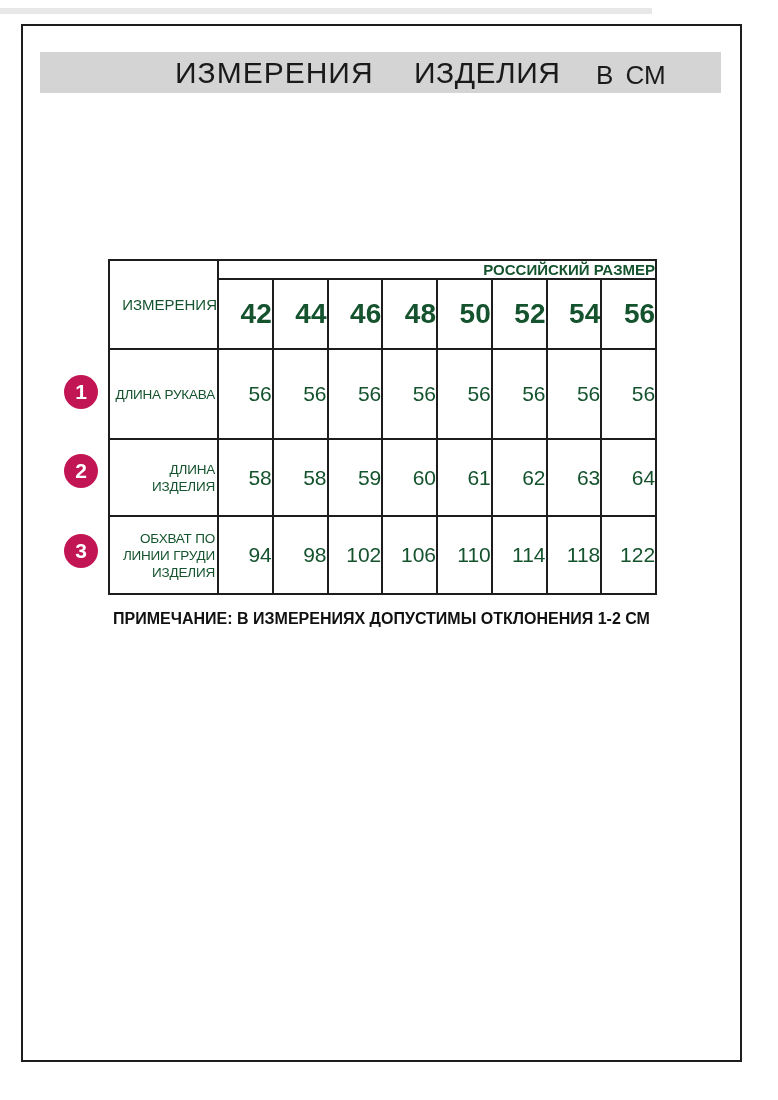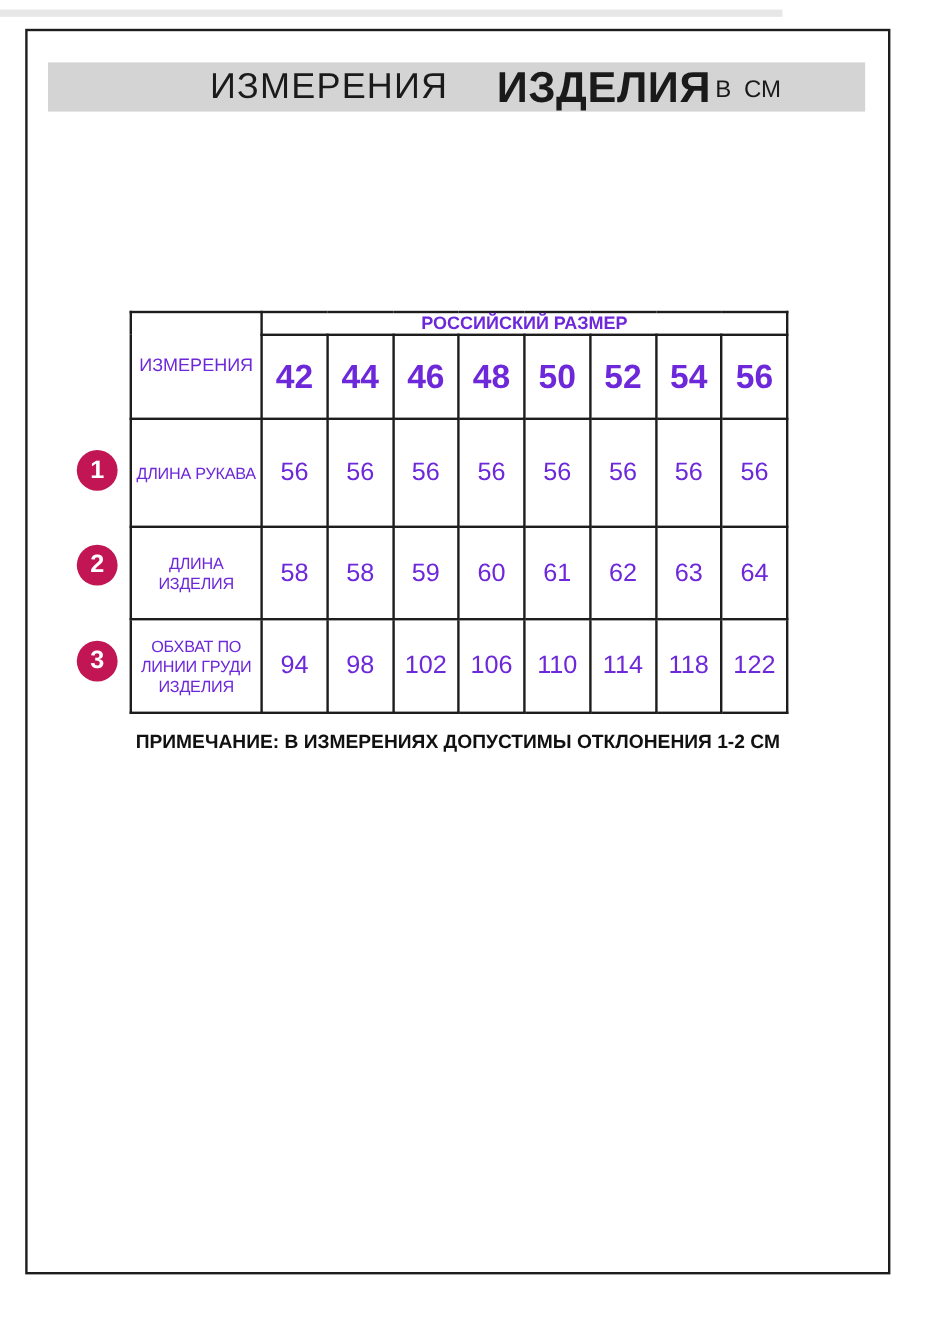--- a/index.html
+++ b/index.html
@@ -30,44 +30,44 @@
     position: absolute; left: 17px; top: 26px;
     width: 681px; height: 41px;
     background: var(--title-bar);
   }
   .title-part1 {
     position: absolute; left: 135px; top: 50%; transform: translateY(-50%);
     font-size: 30px; font-weight: 400; letter-spacing: 1px; white-space: nowrap;
   }
   .title-part2 {
     position: absolute; left: 374px; top: 50%; transform: translateY(-50%);
-    font-size: 36px; font-weight: 700; letter-spacing: 0.5px; white-space: nowrap;
+    font-size: 30px; font-weight: 400; letter-spacing: 0.5px; white-space: nowrap;
   }
   .title-unit {
     position: absolute; left: 556px; top: calc(50% + 2px); transform: translateY(-50%);
-    font-size: 20px; font-weight: 400; word-spacing: 5px; white-space: nowrap;
+    font-size: 26px; font-weight: 400; word-spacing: 5px; white-space: nowrap;
   }
   .model-code {
     position: absolute; left: 0; top: 86px; width: 100%;
     text-align: center; font-size: 26px; font-weight: 400;
   }
   .intro-text {
     position: absolute; left: 50%; top: 114px; transform: translateX(-50%);
     width: 552px; text-align: center;
     font-size: 17px; line-height: 22px; font-weight: 400; color: #111;
   }
   .size-table {
     position: absolute; left: 85px; top: 233px;
     border-collapse: collapse; table-layout: fixed;
     width: 547px;
   }
   .size-table td {
     border: 2px solid var(--line);
-    text-align: center; vertical-align: middle;
-    padding: 0; color: #6d28d9;
+    text-align: right; vertical-align: middle;
+    padding: 0; color: #14532d;
   }
   td.c-meas  { width: 109px; font-size: 15px; }
   td.c-group { height: 18px; font-size: 15px; font-weight: 700; }
   td.c-size  { height: 70px; font-size: 28px; font-weight: 700; }
   td.c-label { font-size: 13.5px; line-height: 17px; letter-spacing: -0.2px; padding: 0 2px; }
   td.c-val   { font-size: 21px; font-weight: 400; }
   tr.tr-row1 td { height: 90px; }
   tr.tr-row2 td { height: 77px; margin-left: 21px; }
   tr.tr-row3 td { height: 78px; }
   .row-marker {

